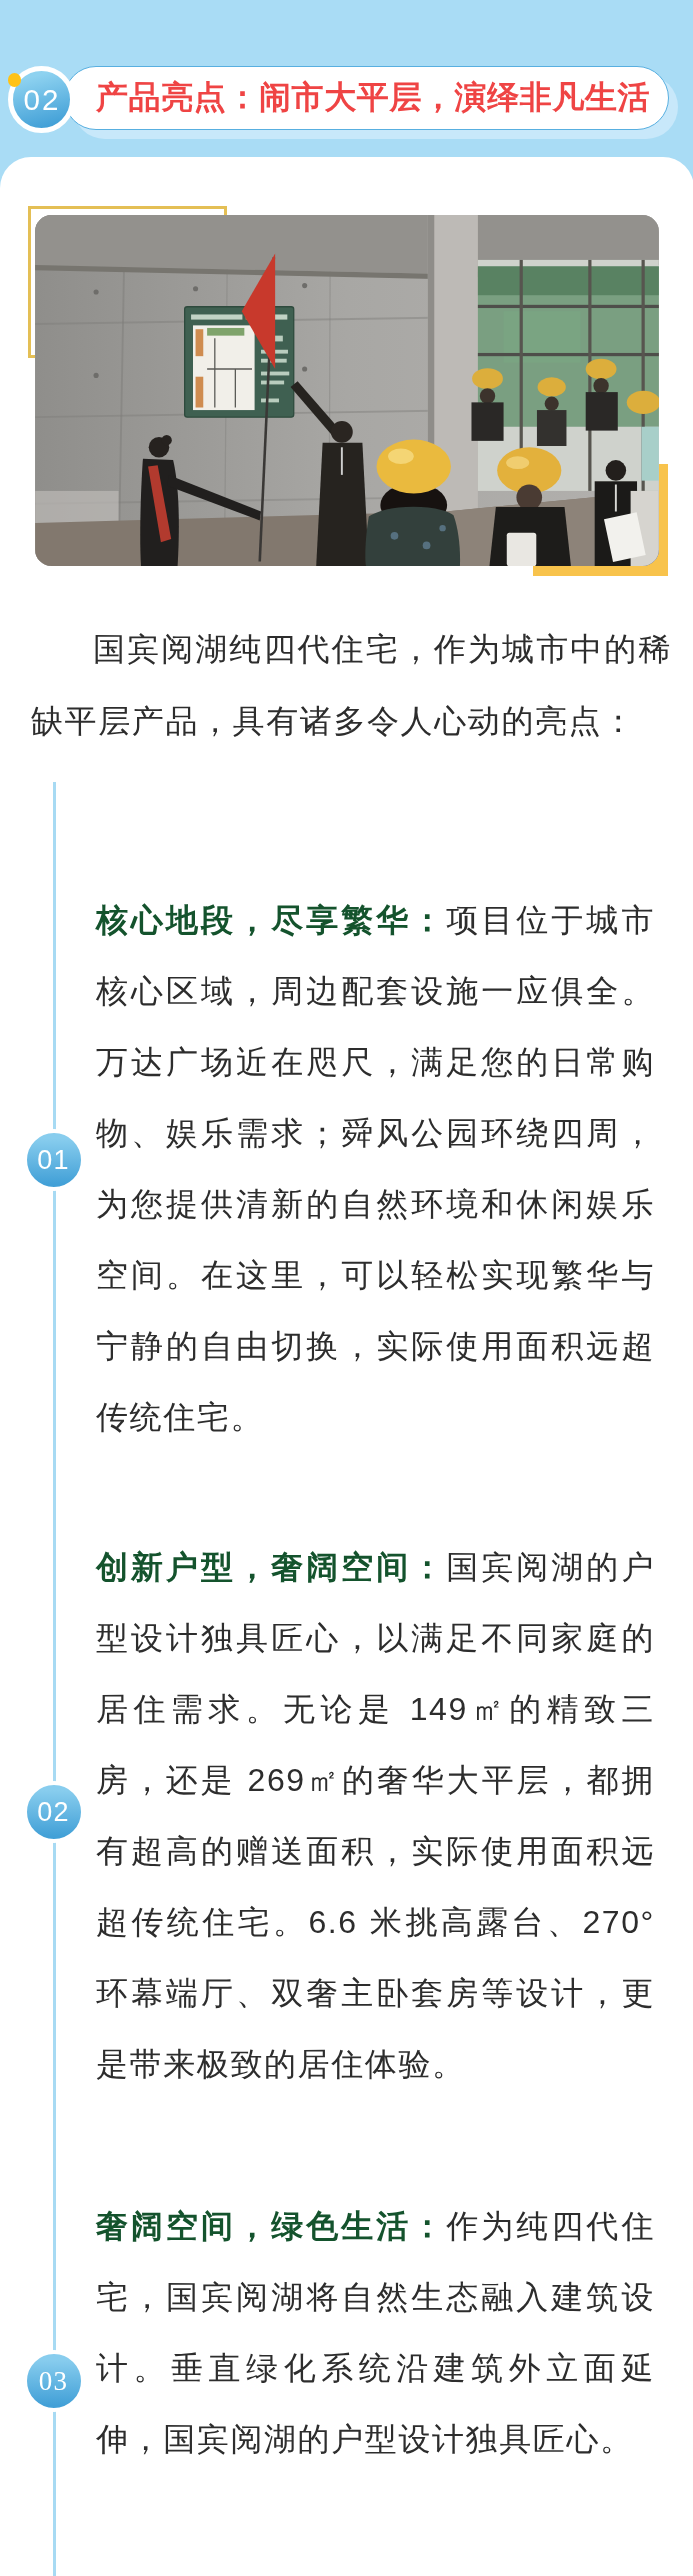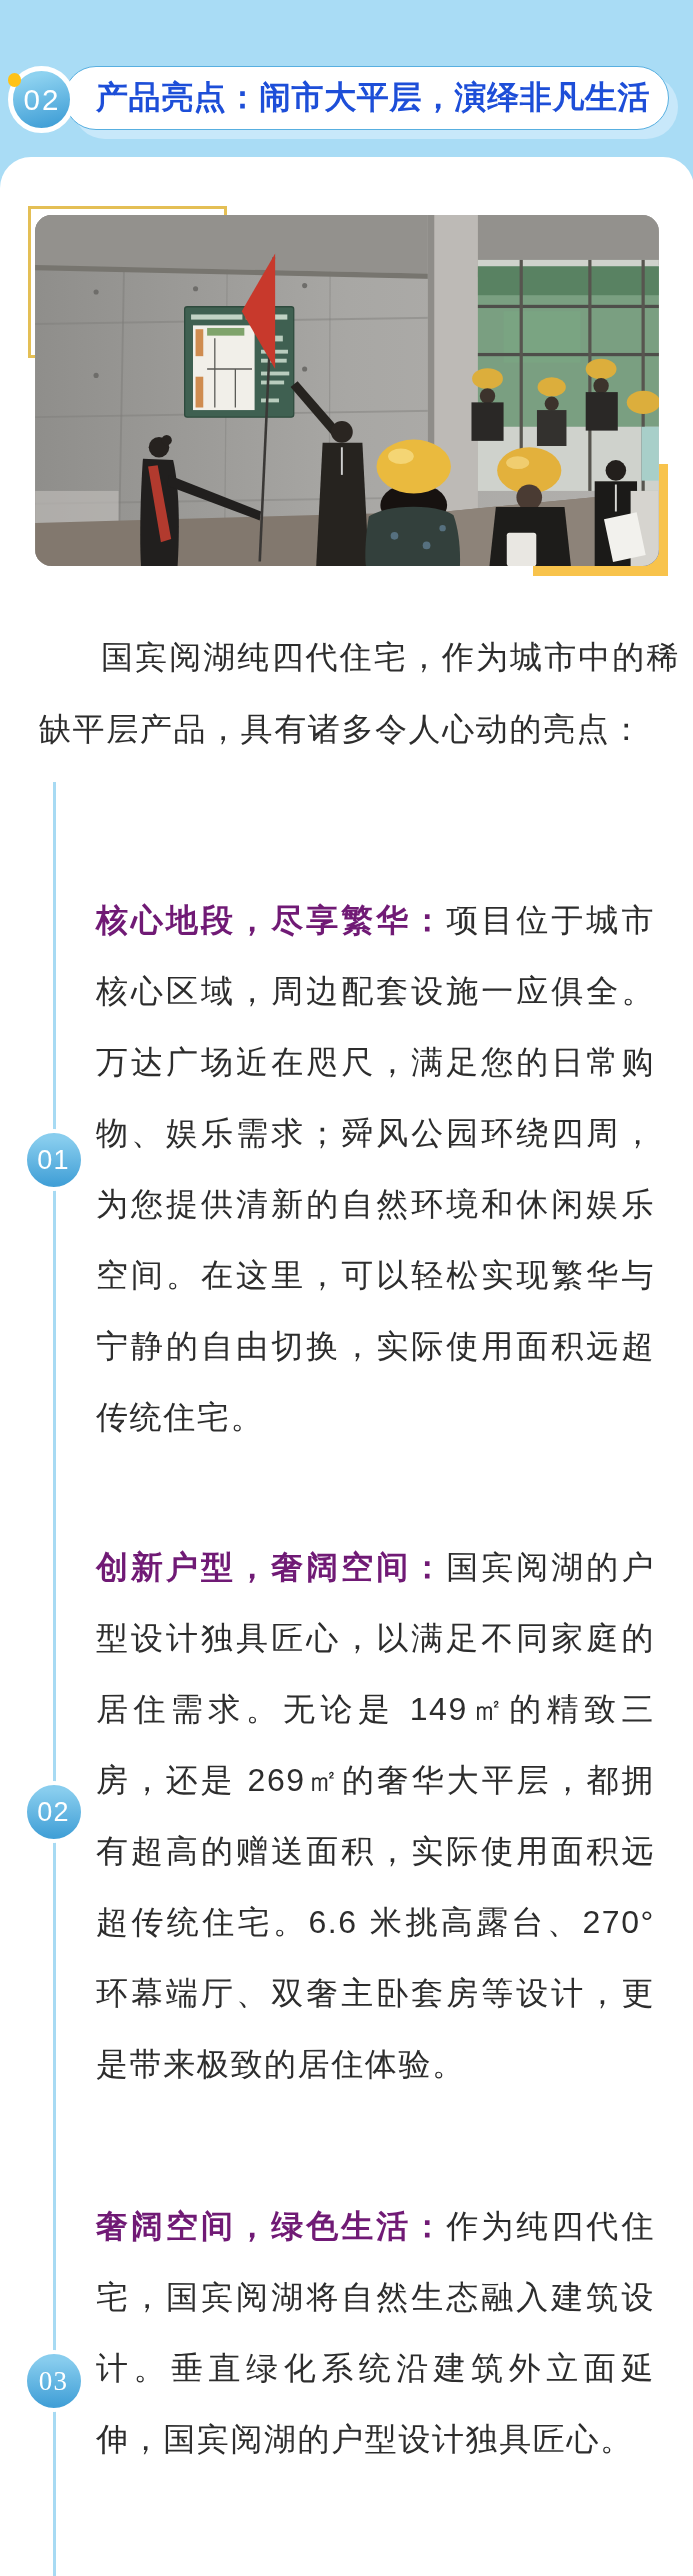--- a/index.html
+++ b/index.html
@@ -5,47 +5,47 @@
   html,body{margin:0;padding:0;}
   body{background:#ffffff;font-family:"Liberation Sans","DejaVu Sans",sans-serif;}
   .page{position:relative;width:694px;height:2576px;overflow:hidden;background:#ffffff;}
   .bg-top{position:absolute;left:0;top:0;width:694px;height:218px;background:#a9dcf5;}
   .main-card{position:absolute;left:0;top:157px;width:694px;height:2419px;background:#ffffff;border-radius:31px 31px 0 0;}
 
   
   .header-pill{position:absolute;left:64px;top:66px;width:605px;height:64px;box-sizing:border-box;
     background:#ffffff;border:1.9px solid #58afe0;border-radius:33px;box-shadow:9px 9px 0 0 #c8e8fa;z-index:5;}
   .header-title{position:absolute;left:31px;top:0;line-height:60px;font-size:32px;font-weight:bold;
-    color:#1d4ed8;letter-spacing:0.6px;white-space:nowrap;}
+    color:#ef4444;letter-spacing:0.6px;white-space:nowrap;}
   .header-badge{position:absolute;left:8.4px;top:66px;width:57px;height:57px;border:5.1px solid #ffffff;
     border-radius:50%;background:linear-gradient(165deg,#8ed2f0 15%,#42a0d7 90%);z-index:6;
     display:flex;align-items:center;justify-content:center;}
   .header-badge span{color:#ffffff;font-size:29.6px;letter-spacing:1.9px;}
   .header-dot{position:absolute;left:7.7px;top:73px;width:13.5px;height:13.5px;border-radius:50%;background:#ffc216;z-index:7;}
 
   
   .photo-outline{position:absolute;left:28px;top:206px;width:193px;height:146px;border:3.2px solid #e4bf55;z-index:1;}
   .photo-accent{position:absolute;left:533px;top:464px;width:135px;height:112px;background:#f8c34c;z-index:1;}
   .photo{position:absolute;left:35px;top:215px;width:624px;height:351px;border-radius:16.7px;overflow:hidden;z-index:2;background:#a2a19e;}
 
   
-  .intro{position:absolute;left:27px;top:609px;width:641px;margin:12px;font-size:32px;line-height:72px;
+  .intro{position:absolute;left:27px;top:609px;width:641px;margin:4px;font-size:32px;line-height:72px;
     letter-spacing:1.6px;color:#2d2d2d;text-align:justify;text-indent:62px;}
 
   
   .timeline-line{position:absolute;left:53px;top:782px;width:3.2px;height:1794px;background:#a7daf3;z-index:1;}
   .tl-badge{position:absolute;left:22.5px;width:54px;height:54px;border:4.5px solid #ffffff;border-radius:50%;
     background:linear-gradient(180deg,#88cdee 10%,#42a0d7 95%);z-index:3;display:flex;align-items:center;justify-content:center;text-align:right;}
   .tl-badge span{color:#ffffff;font-size:27px;letter-spacing:1.3px;}
   .b1{top:1129px;} .b2{top:1781px;} .b3{top:2350px;font-family:Liberation Serif, serif;}
 
   
   .section{position:absolute;left:96px;width:559px;z-index:2;}
   .section p{margin:0;font-size:32px;line-height:71px;letter-spacing:1.6px;color:#2d2d2d;text-align:justify;}
-  .section strong{color:#701a75;font-weight:bold;}
+  .section strong{color:#14532d;font-weight:bold;}
   .s1{top:885px;} .s2{top:1532px;} .s3{top:2191px;}
 </style>
 </head>
 <body>
 
 <div class="page">
   <div class="bg-top"></div>
   <div class="main-card"></div>
 
   <div class="header-pill">

